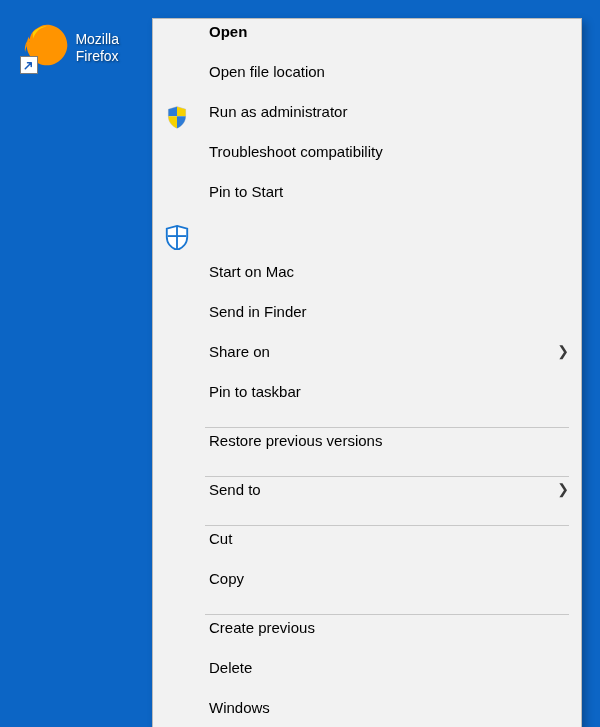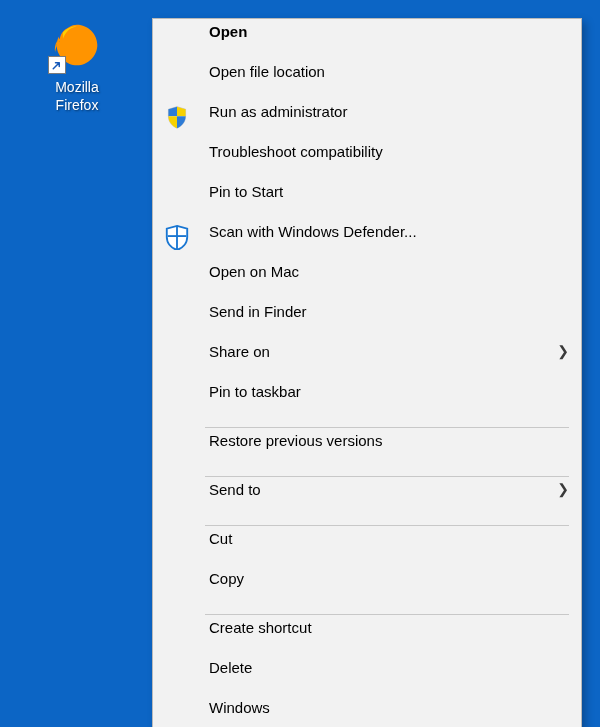--- a/index.html
+++ b/index.html
@@ -35,23 +35,23 @@
     letter-spacing: 2px;
   }
 
   
   .desktop-icon {
     position: absolute;
     left: 32px;
     top: 18px;
     width: 90px;
     display: flex;
-    flex-direction: column;
     align-items: center;
     cursor: pointer;
+    justify-content: flex-end;
   }
   .icon-box {
     position: relative;
     width: 54px;
     height: 54px;
     display: flex;
     align-items: center;
     justify-content: center;
   }
   .shortcut-badge {
@@ -169,25 +169,24 @@
     <div class="menu-item">
       <span class="mi-icon"></span>
       <span class="mi-label">Pin to Start</span>
     </div>
     <div class="menu-item">
       <span class="mi-icon">
         <svg width="26" height="26" viewBox="0 0 28 28">
           <use href="#defender-shield"></use>
         </svg>
       </span>
-      <span class="mi-label">Scan with Windows Defender...</span>
-    </div>
-    <div class="menu-item">
-      <span class="mi-icon"></span>
-      <span class="mi-label">Open on Mac</span>
+    </div>
+    <div class="menu-item">
+      <span class="mi-icon"></span>
+      <span class="mi-label">Start on Mac</span>
     </div>
     <div class="menu-item">
       <span class="mi-icon"></span>
       <span class="mi-label">Send in Finder</span>
     </div>
     <div class="menu-item">
       <span class="mi-icon"></span>
       <span class="mi-label">Share on</span>
       <span class="mi-arrow">❯</span>
     </div>
@@ -211,21 +210,21 @@
       <span class="mi-icon"></span>
       <span class="mi-label">Cut</span>
     </div>
     <div class="menu-item">
       <span class="mi-icon"></span>
       <span class="mi-label">Copy</span>
     </div>
     <div class="menu-sep"></div>
     <div class="menu-item">
       <span class="mi-icon"></span>
-      <span class="mi-label">Create shortcut</span>
+      <span class="mi-label">Create previous</span>
     </div>
     <div class="menu-item">
       <span class="mi-icon"></span>
       <span class="mi-label">Delete</span>
     </div>
     <div class="menu-item">
       <span class="mi-icon"></span>
       <span class="mi-label">Windows</span>
     </div>
   </div>

